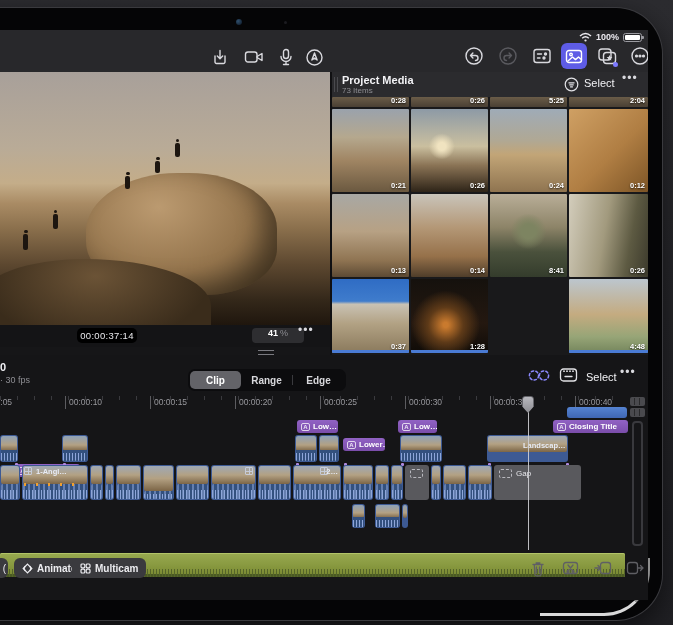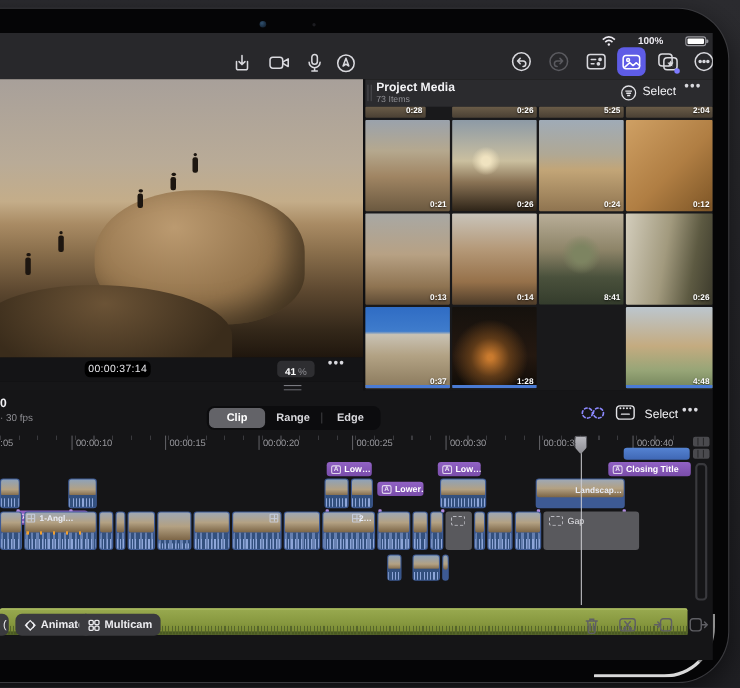--- a/index.html
+++ b/index.html
@@ -15,21 +15,21 @@
     border-bottom-right-radius:46px; pointer-events:none; }
   .camera-dot { position:absolute; left:236px; top:11px; width:6px; height:6px; border-radius:50%;
     background:radial-gradient(circle at 35% 35%, #30506e, #0a1420); }
   .camera-dot2 { position:absolute; left:284px; top:13px; width:3px; height:3px; border-radius:50%; background:#1c1c20; }
 
   
   .screen { position:absolute; left:0; top:30px; width:648px; height:570px; background:#101012; overflow:hidden; }
   .topbar { position:absolute; left:0; top:0; width:100%; height:42px; background:#28282b; }
 
   
-  .status { position:absolute; right:6px; top:1px; height:12px; display:flex; align-items:center; gap:20px; }
+  .status { position:absolute; right:6px; top:1px; height:12px; display:flex; align-items:center; gap:4px; }
   .status .pct { color:#eceaf0; font-size:9px; font-weight:bold; }
   .battery { width:19px; height:9px; border:1px solid #9a9aa0; border-radius:2.5px; position:relative; }
   .battery .fill { position:absolute; left:1px; top:1px; bottom:1px; width:15px; background:#fff; border-radius:1px; }
   .battery .cap { position:absolute; right:-3px; top:2px; width:2px; height:3px; background:#9a9aa0; border-radius:0 1px 1px 0; }
 
   
   .tb-ic { position:absolute; width:24px; height:24px; display:flex; align-items:center; justify-content:center; }
   .tb-ic svg { stroke:#d9d9de; fill:none; stroke-width:1.4; stroke-linecap:round; stroke-linejoin:round; }
   .tb-ic.dim svg { stroke:#5a5a5f; }
   .tb-ic.active { background:#5e5ce6; border-radius:6px; width:26px; height:26px; }
@@ -42,22 +42,22 @@
   .big-rock { position:absolute; left:26%; top:40%; width:58%; height:48%;
     background:radial-gradient(ellipse at 38% 28%, #bb9a70, #94744c 55%, #5f4a2e 90%);
     border-radius:48% 46% 38% 44%; box-shadow:inset -14px -10px 24px rgba(0,0,0,.35); }
   .fg-rocks { position:absolute; left:-6%; bottom:-8%; width:70%; height:34%;
     background:radial-gradient(ellipse at 50% 20%, #6b5336, #3a2c1b 70%); border-radius:50% 60% 20% 30%; }
   .figure { position:absolute; width:5px; height:14px; background:#1d1610; border-radius:2px; }
   .figure::before { content:""; position:absolute; left:1px; top:-4px; width:3.5px; height:3.5px; border-radius:50%; background:#1d1610; }
   .viewer-bar { position:absolute; left:0; top:295px; width:330px; height:22px; background:#141416; display:flex; align-items:center; }
   .tc-pill { position:absolute; left:77px; top:3px; width:60px; height:15px; background:#000; border-radius:5px;
     color:#e8e8ec; font-size:9.5px; letter-spacing:.3px; display:flex; align-items:center; justify-content:center; }
-  .zoom-box { position:absolute; left:252px; top:3px; width:34px; height:15px; background:#2e2e31; border-radius:4px;
-    display:flex; align-items:flex-end; justify-content:center; gap:2px; font-size:9px; }
+  .zoom-box { position:absolute; left:252px; top:3px; width:52px; height:15px; background:#2e2e31; border-radius:4px;
+    display:flex; align-items:flex-start; justify-content:center; gap:2px; font-size:9px; }
   .zoom-box .v { color:#fff; font-weight:bold; } .zoom-box .u { color:#8e8e93; }
   .dots3 { color:#d9d9de; font-size:12px; letter-spacing:1px; line-height:6px; }
   .viewer-dots { position:absolute; left:298px; top:2px; }
   .divider-strip { position:absolute; left:0; top:317px; width:330px; height:10px; background:#161618; }
   .grip { position:absolute; left:258px; top:320px; width:16px; height:5px;
     border-top:1.5px solid #7a7a80; border-bottom:1.5px solid #7a7a80; }
 
   
   .media { position:absolute; left:332px; top:42px; width:316px; height:283px; background:#19191b; overflow:hidden; }
   .media-head { position:absolute; left:0; top:0; width:100%; height:25px; background:#2b2b2e; }
@@ -286,21 +286,21 @@
         <div class="filter-ic">
           <svg width="15" height="15" viewBox="0 0 15 15" style="stroke:#e2e2e6; fill:none; stroke-width:1.2;">
               <circle cx="7.5" cy="7.5" r="6.3"></circle>
               <path d="M4.5 5.8 h6 M5.3 7.8 h4.4 M6.1 9.8 h2.8"></path>
             </svg>
         </div>
         <div class="select-lbl">Select</div>
         <div class="dots3 media-dots">•••</div>
       </div>
 
-      <div class="cell g-sliver" style="left:0;  top:25px; width:55px; height:10px;">
+      <div class="cell g-sliver" style="left:0;  top:25px; width:77px; height:10px;">
           <span class="dur">0:28</span>
         </div>
       <div class="cell g-sliver" style="left:79px; top:25px; width:77px; height:10px;">
           <span class="dur">0:26</span>
         </div>
       <div class="cell g-sliver" style="left:158px;top:25px; width:77px; height:10px;">
           <span class="dur">5:25</span>
         </div>
       <div class="cell g-sliver" style="left:237px;top:25px; width:79px; height:10px;">
           <span class="dur">2:04</span>

